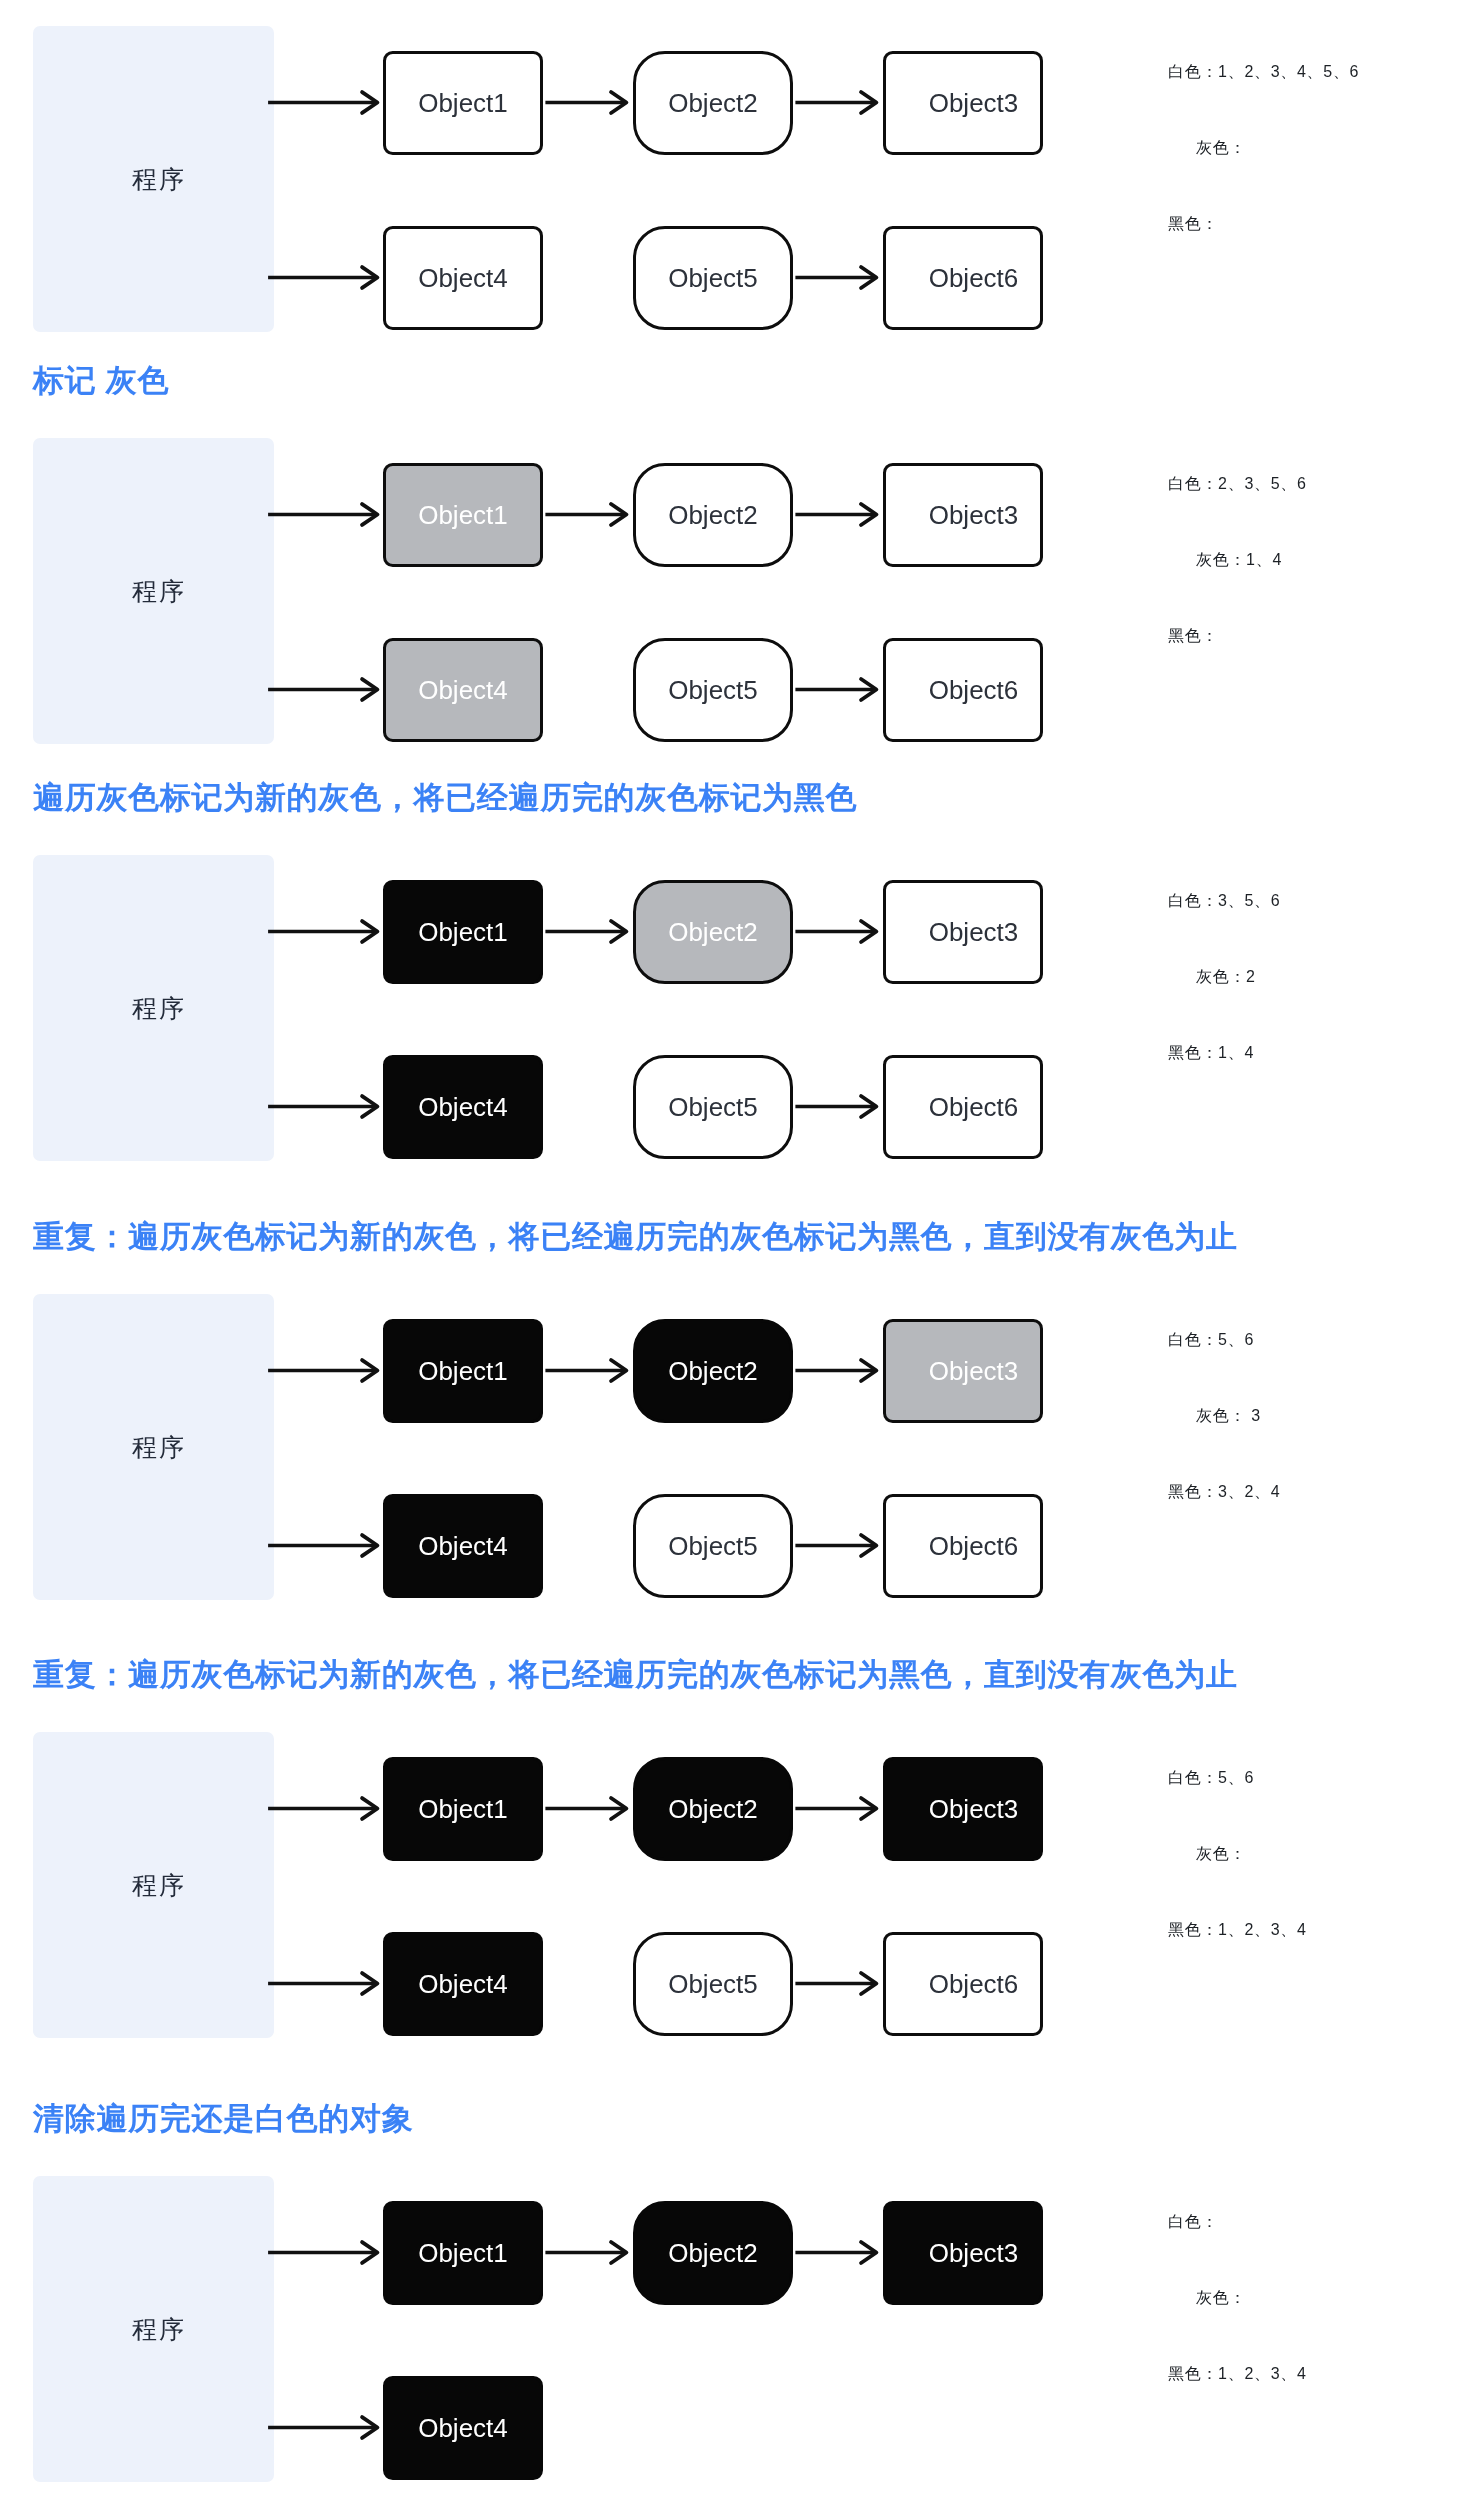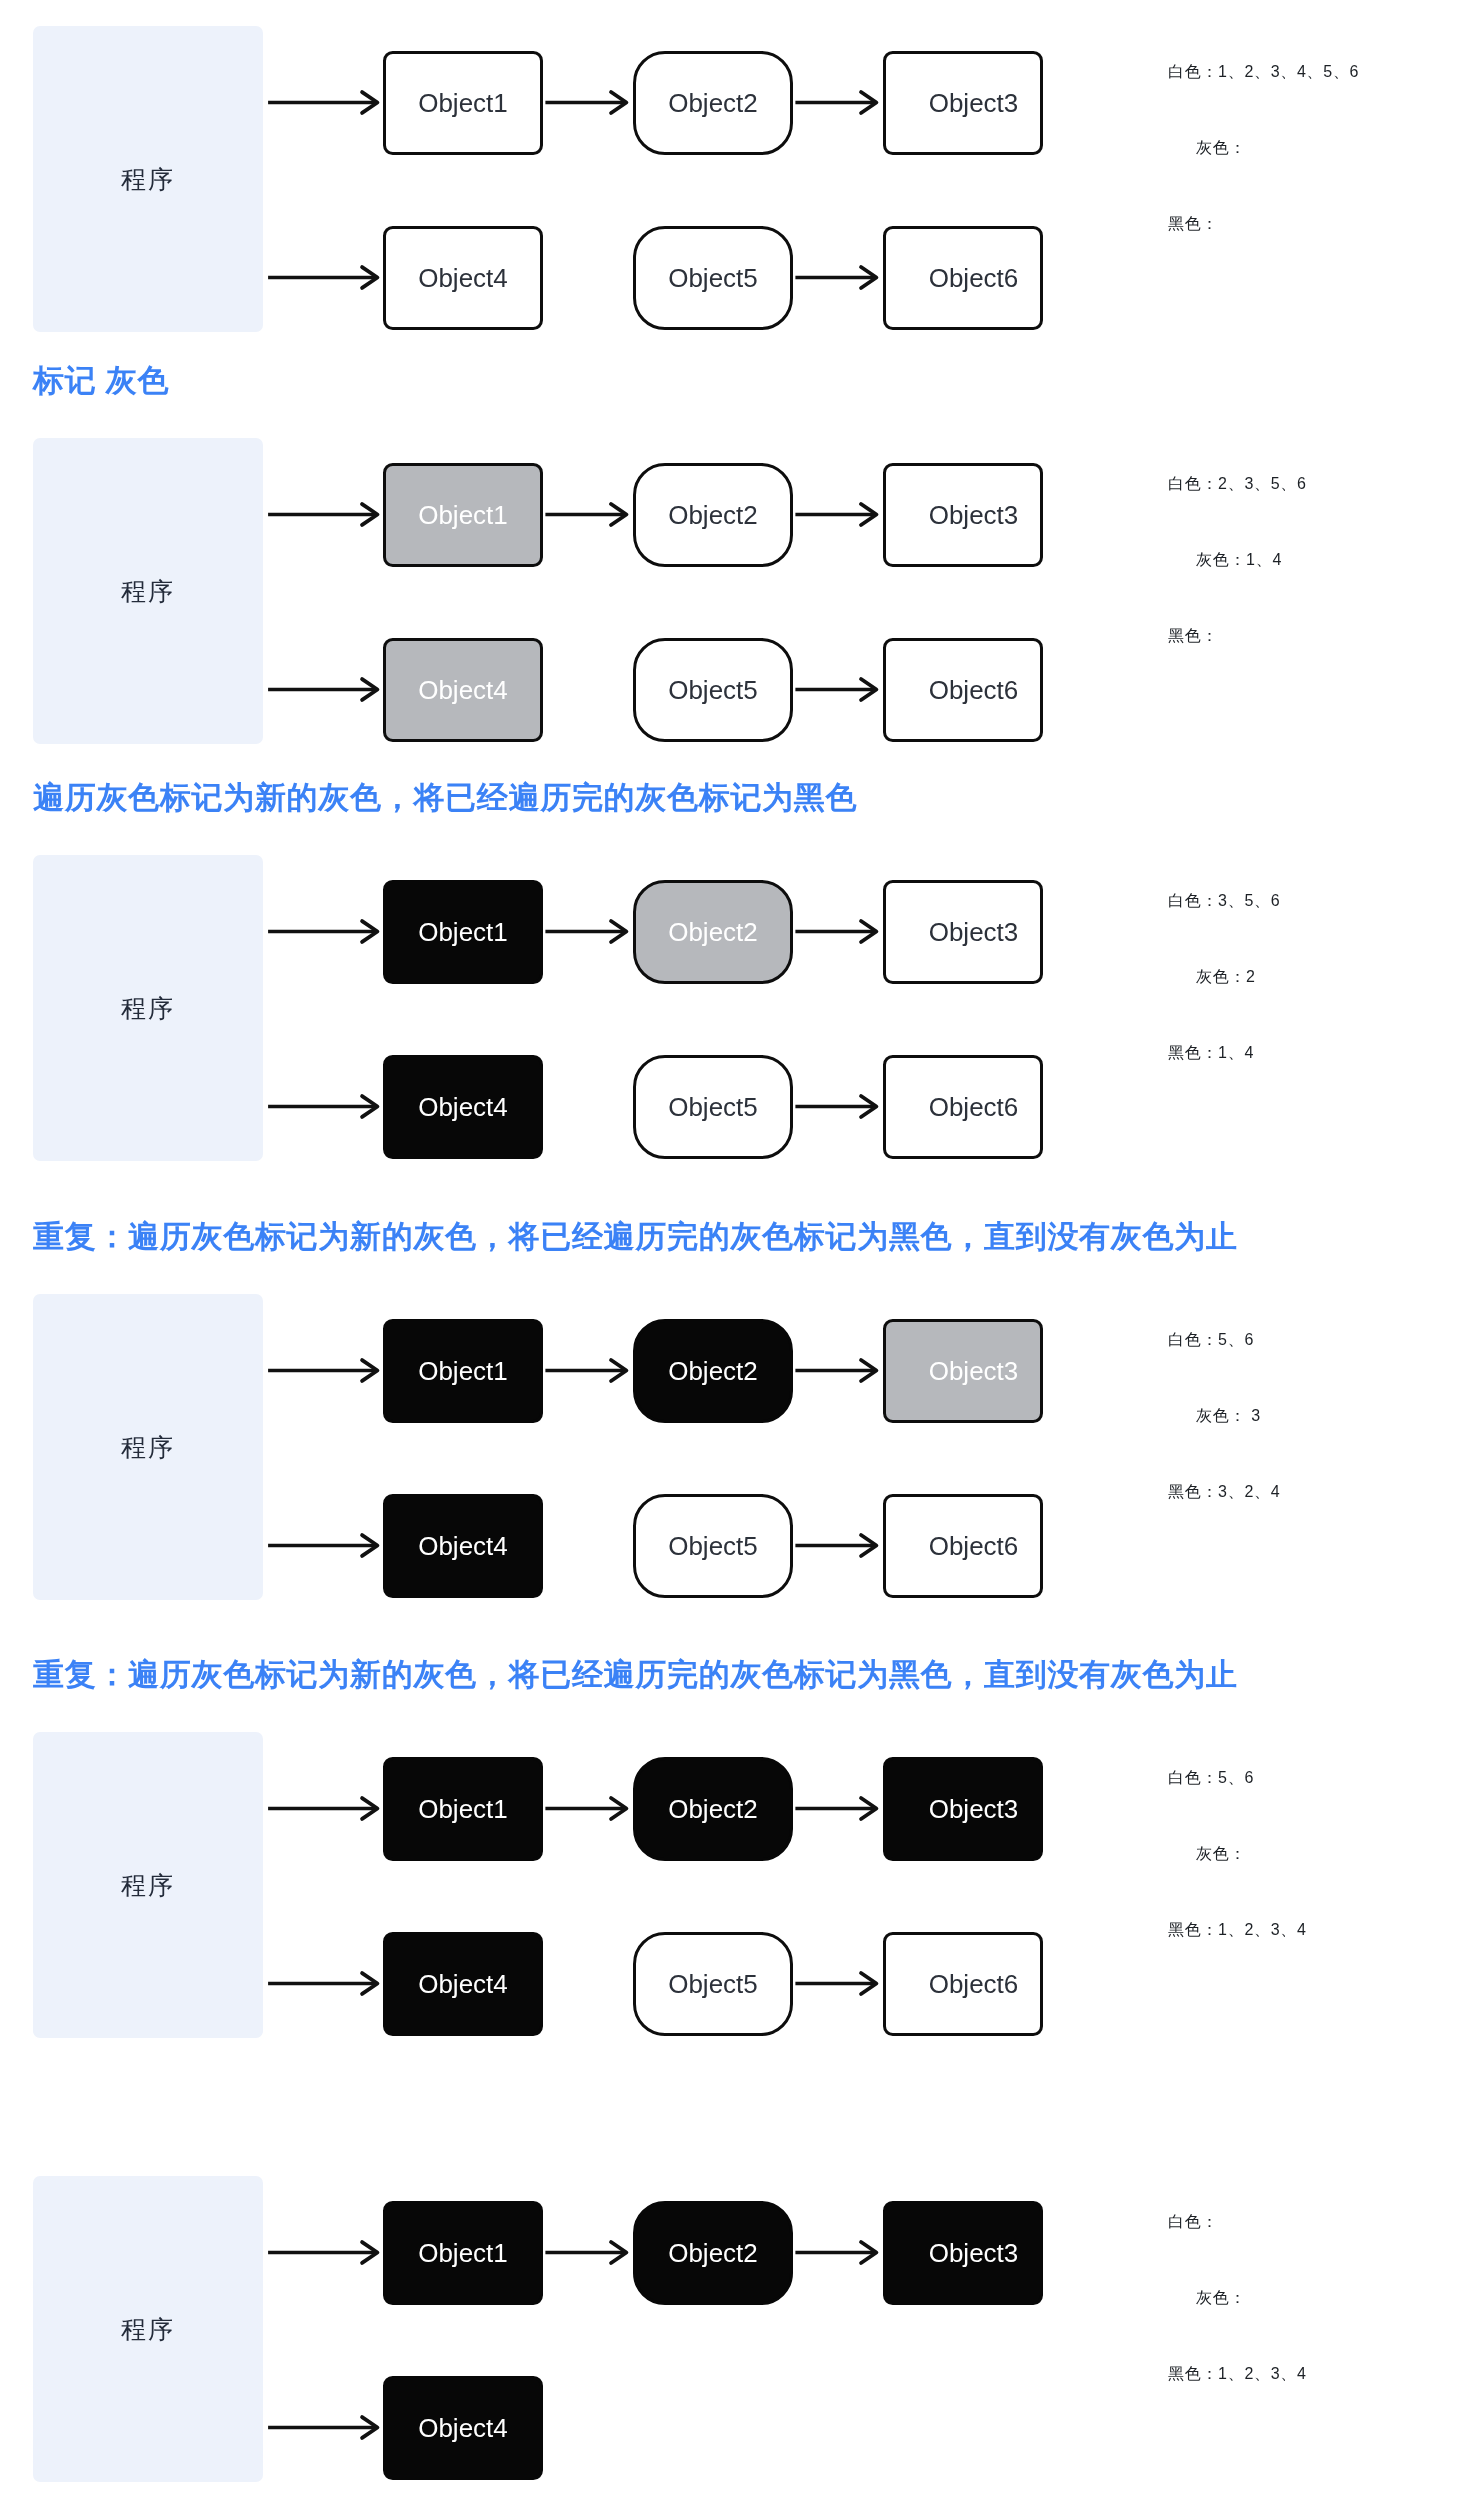--- a/index.html
+++ b/index.html
@@ -9,21 +9,21 @@
     overflow:hidden;
   }
   .stage{position:absolute;left:0;width:1481px;height:306px;}
   .title{
     position:absolute;left:33px;top:-78px;margin:0;
     font-size:31px;font-weight:600;color:#3b82f6;white-space:nowrap;letter-spacing:0.7px;
   }
   .program{
     position:absolute;left:33px;top:0;width:230px;height:306px;
     background:#edf2fb;border-radius:7px;
-    display:flex;align-items:center;justify-content:center;
+    display:flex;align-items:center;justify-content:center;padding-left:11px;
   }
   .program-label{font-size:25px;color:#232b3a;letter-spacing:2.1px;}
   .obj{
     position:absolute;width:160px;height:104px;box-sizing:border-box;
     border:3.5px solid #0d0d0d;border-radius:9.7px;
     display:flex;align-items:center;justify-content:center;
     font-size:26px;
   }
   .obj.white{background:#ffffff;color:#2c313a;}
   .obj.gray{background:#b6b8bc;color:#ffffff;}
@@ -288,20 +288,21 @@
       <span>Object6</span>
     </div>
   <div class="legend">
     <div class="lg l1">白色：5、6</div>
     <div class="lg l2">灰色：</div>
     <div class="lg l3">黑色：1、2、3、4</div>
   </div>
 </section>
 
 <section class="stage" style="top:2176px">
+  <h2 class="title">清除遍历完还是白色的对象</h2>
   <div class="program">
     <span class="program-label">程序</span>
   </div>
   <svg class="arrow ap r0" width="117" height="31" viewBox="0 0 168 44">
       <line x1="3" y1="22" x2="158" y2="22"></line>
       <polyline points="138,7 160,22 138,37"></polyline>
     </svg>
   <div class="obj c0 r0 black">
       <span>Object1</span>
     </div>

